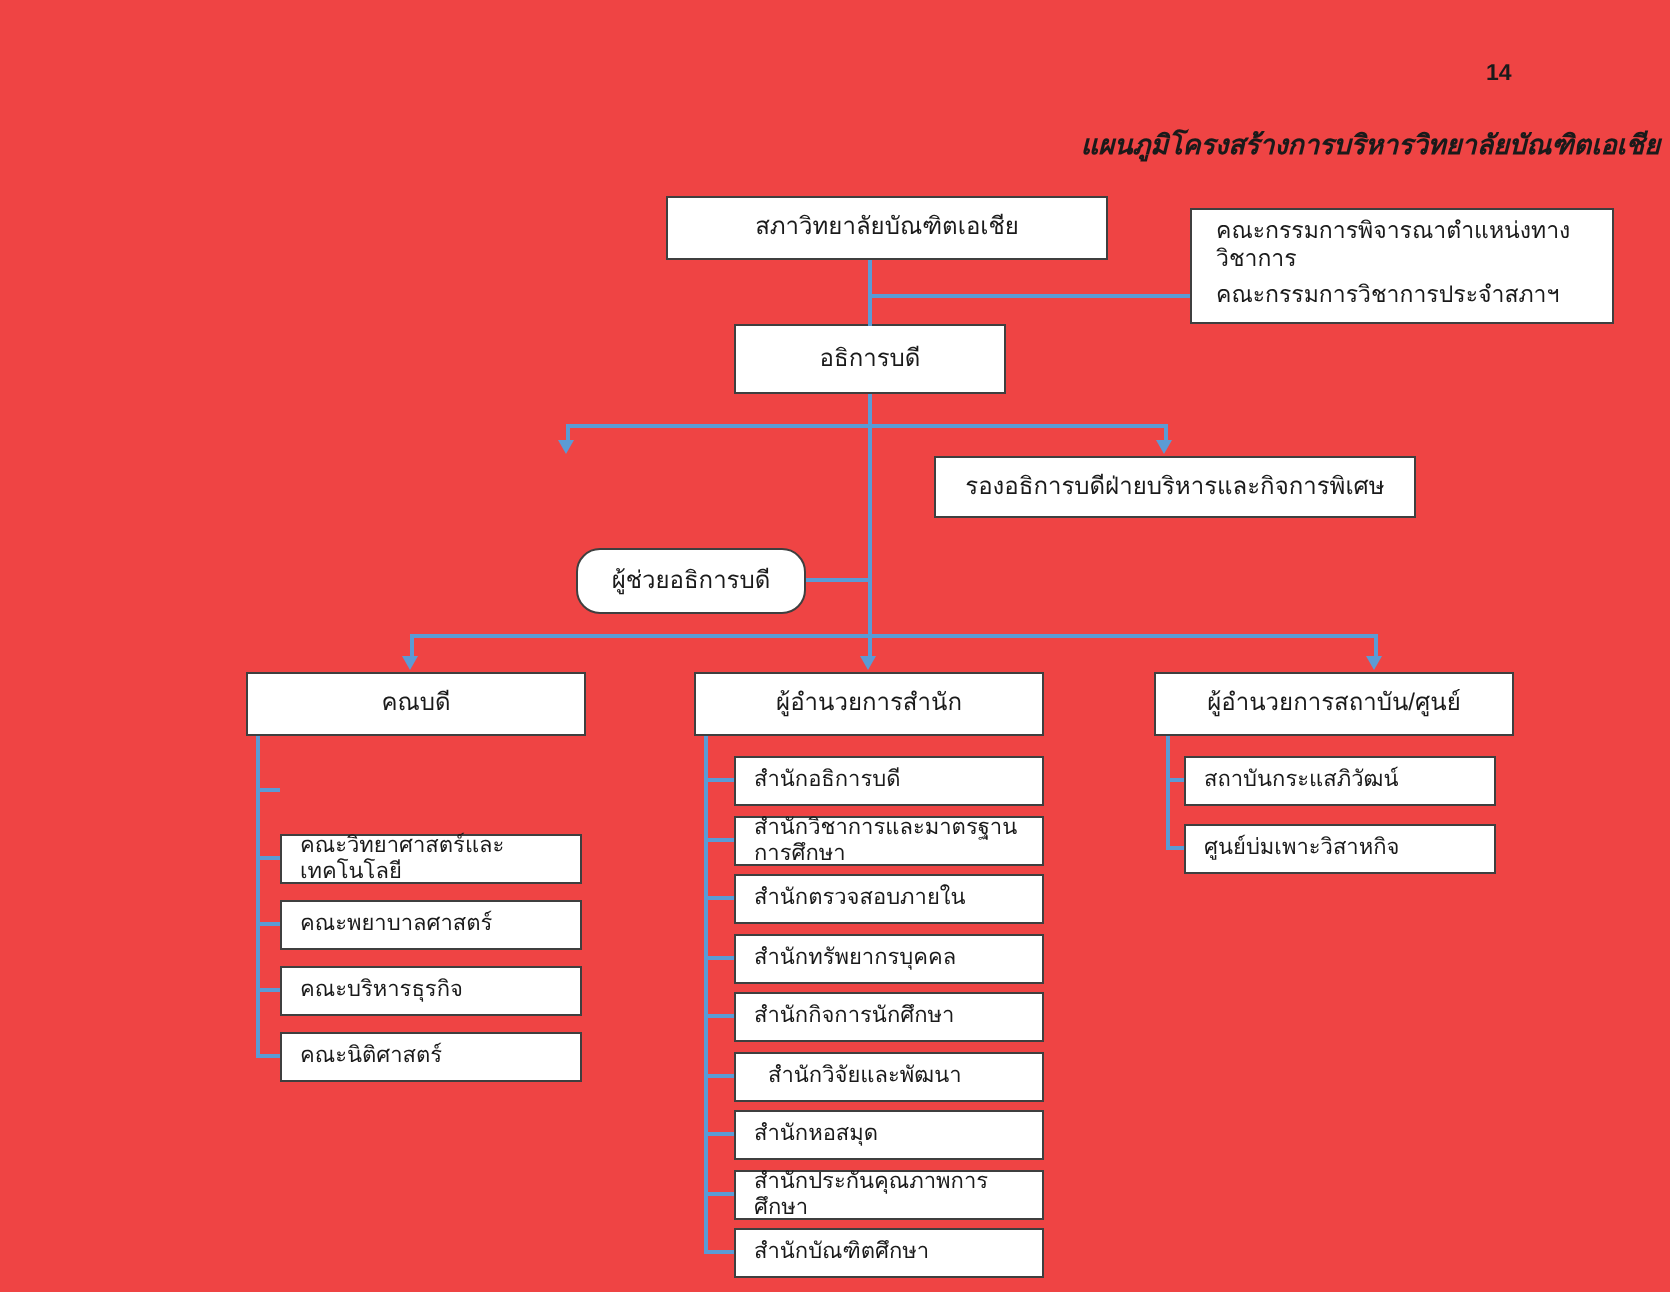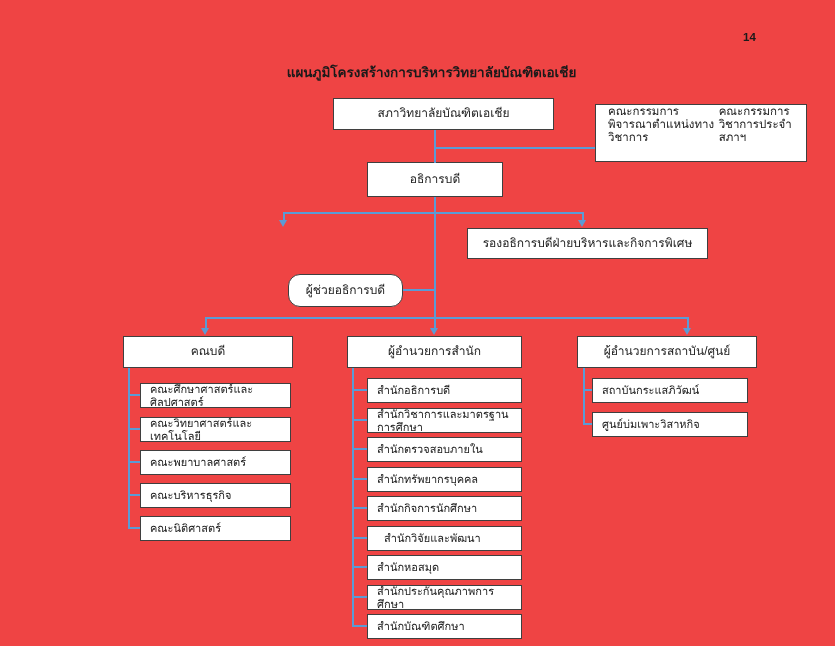--- a/index.html
+++ b/index.html
@@ -2,30 +2,30 @@
 <html style="--conn: #5b9bd5; --border: #3f3f3f;"><head>
 <meta charset="utf-8">
 <style>
   html,body { margin:0; padding:0; background:#ffffff; }
   :root { --conn:#5b9bd5; --border:#3f3f3f; }
   .page {
     position:relative; width:835px; height:646px; background:#ef4444;
     font-family:"Liberation Sans", sans-serif; color:#1a1a1a; overflow:hidden;
   }
   .page-number { position:absolute; top:31px; left:743px; font-size:11.5px; font-weight:bold; }
-  .chart-title { position:absolute; top:61px; left:33px; right:5px; text-align:center;
-                 font-size:13.5px; font-weight:bold; }
+  .chart-title { position:absolute; top:61px; left:33px; right:5px; text-align:right;
+                 font-size:13.5px; font-weight:bold;font-style:italic; }
   .box {
     position:absolute; box-sizing:border-box; background:#ffffff;
     border:1.8px solid var(--border);
     display:flex; align-items:center; justify-content:center;
     font-size:12px; text-align:left; line-height:1.15;
   }
   .box.small { font-size:11px; justify-content:flex-start; text-align:left; padding-left:9px; }
-  .box.multiline { flex-direction:row; align-items:flex-start; justify-content:space-evenly;
+  .box.multiline { flex-direction:column; align-items:flex-start; justify-content:space-evenly;
                    padding-left:12px; font-size:11.5px; text-align:left; }
   .hline, .vline { position:absolute; background:var(--conn); }
   .hline { height:1.5px; }
   .vline { width:1.5px; }
   .arrow-down {
     position:absolute; width:0; height:0;
     border-left:4.5px solid transparent; border-right:4.5px solid transparent;
     border-top:7px solid var(--conn);
   }
 </style>
@@ -48,21 +48,20 @@
 
 
   <div class="box" style="left:467px; top:228px; width:241px; height:31px;">รองอธิการบดีฝ่ายบริหารและกิจการพิเศษ</div>
 
   <div class="box" style="left:288px; top:274px; width:115px; height:33px;border-radius:12px;">ผู้ช่วยอธิการบดี</div>
 
   <div class="box" style="left:123px; top:336px; width:170px; height:32px;">คณบดี</div>
   <div class="box" style="left:347px; top:336px; width:175px; height:32px;">ผู้อำนวยการสำนัก</div>
   <div class="box" style="left:577px; top:336px; width:180px; height:32px;">ผู้อำนวยการสถาบัน/ศูนย์</div>
 
-  <div class="box small" style="left:140px; top:383px; width:151px; height:25px;">คณะศึกษาศาสตร์และศิลปศาสตร์</div>
   <div class="box small" style="left:140px; top:417px; width:151px; height:25px;">คณะวิทยาศาสตร์และเทคโนโลยี</div>
   <div class="box small" style="left:140px; top:450px; width:151px; height:25px;">คณะพยาบาลศาสตร์</div>
   <div class="box small" style="left:140px; top:483px; width:151px; height:25px;">คณะบริหารธุรกิจ</div>
   <div class="box small" style="left:140px; top:516px; width:151px; height:25px;">คณะนิติศาสตร์</div>
 
   <div class="box small" style="left:367px; top:378px; width:155px; height:25px;">สำนักอธิการบดี</div>
   <div class="box small" style="left:367px; top:408px; width:155px; height:25px;">สำนักวิชาการและมาตรฐานการศึกษา</div>
   <div class="box small" style="left:367px; top:437px; width:155px; height:25px;">สำนักตรวจสอบภายใน</div>
   <div class="box small" style="left:367px; top:467px; width:155px; height:25px;">สำนักทรัพยากรบุคคล</div>
   <div class="box small" style="left:367px; top:496px; width:155px; height:25px;">สำนักกิจการนักศึกษา</div>

